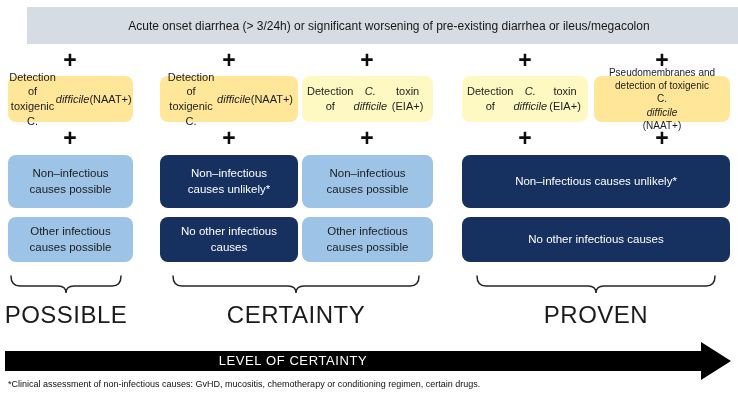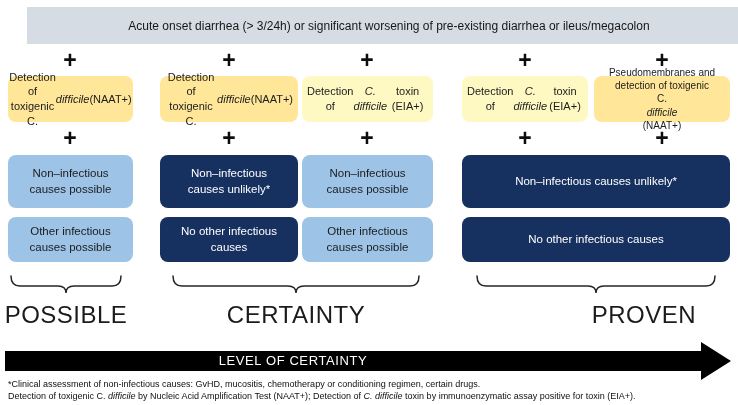--- a/index.html
+++ b/index.html
@@ -83,23 +83,22 @@
 </svg>
 <svg class="abs brace" style="left:172px;" width="248" height="20">
   <path d="M1,1 C1,8 4,11 10,11 L116,11 C121,11 124,13 124,18 C124,13 127,11 132,11 L238,11 C244,11 247,8 247,1"></path>
 </svg>
 <svg class="abs brace" style="left:476px;" width="240" height="20">
   <path d="M1,1 C1,8 4,11 10,11 L112,11 C117,11 120,13 120,18 C120,13 123,11 128,11 L230,11 C236,11 239,8 239,1"></path>
 </svg>
 
 <div class="abs certainty-label" style="left:0;width:132px;">POSSIBLE</div>
 <div class="abs certainty-label" style="left:196px;width:200px;">CERTAINTY</div>
-<div class="abs certainty-label" style="left:496px;width:200px;text-align:right;">PROVEN</div>
+<div class="abs certainty-label" style="left:496px;width:200px;">PROVEN</div>
 
 <svg class="abs arrow-svg" width="738" height="42">
   <path d="M5,11 L701,11 L701,2 L731,21 L701,40 L701,31 L5,31 Z" fill="#000000"></path>
 </svg>
 <div class="abs arrow-label">LEVEL OF CERTAINTY</div>
 
 <div class="abs footnotes">
   <div><span>*Clinical assessment of non-infectious causes: GvHD, mucositis, chemotherapy or conditioning regimen, certain drugs.</span></div>
-  <div><span>Detection of toxigenic C. </span><i>difficile</i><span> by Nucleic Acid Amplification Test (NAAT+); Detection of </span><i>C. difficile</i><span> toxin by immunoenzymatic assay positive for toxin (EIA+).</span></div>
 </div>
 
 </body></html>

